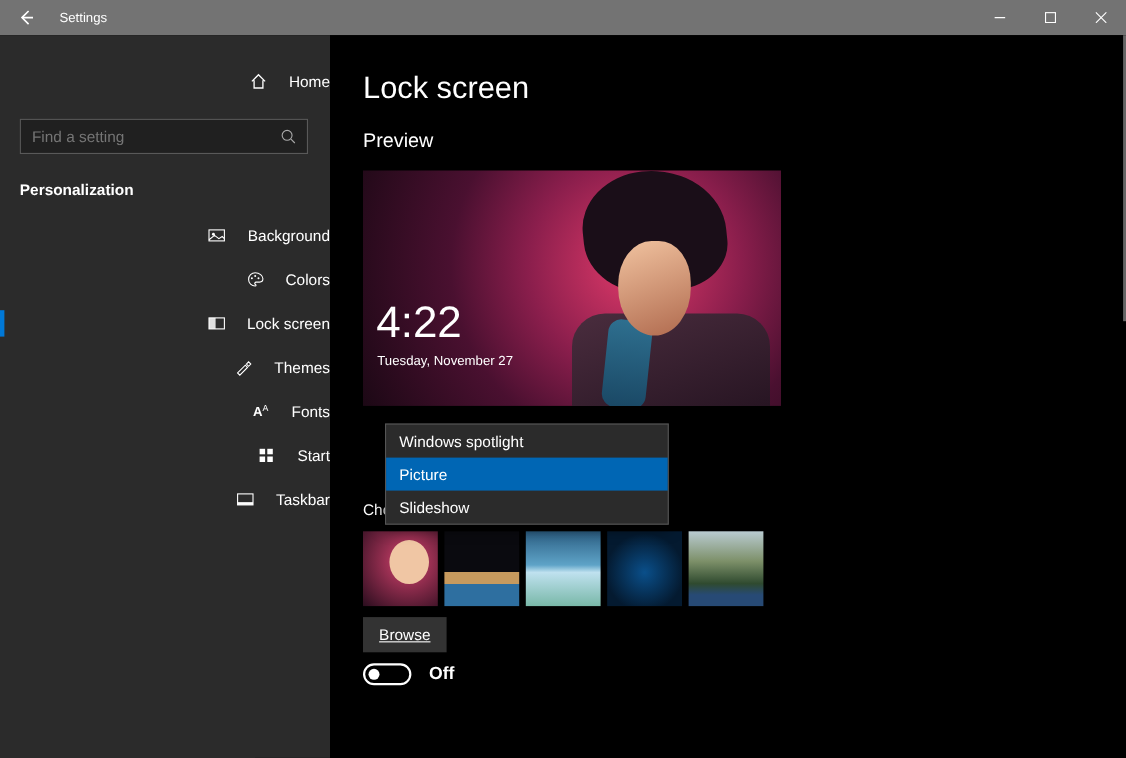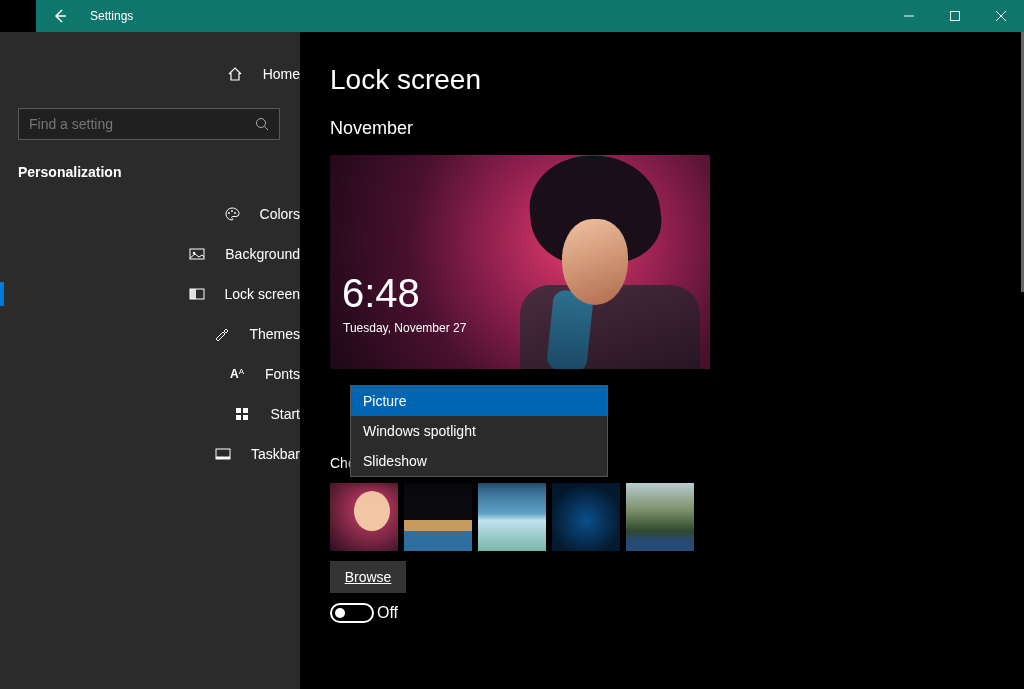--- a/index.html
+++ b/index.html
@@ -1,17 +1,17 @@
 <!DOCTYPE html>
 <html><head>
 <meta charset="utf-8">
 <style>
 * { margin:0; padding:0; box-sizing:border-box; font-family:"Segoe UI",sans-serif; }
 body { width:1024px; height:689px; background:#000; color:#fff; overflow:hidden; position:relative; }
-.titlebar { height:32px; display:flex; align-items:center; background:#0f766e;margin-left:36px; }
+.titlebar { height:32px; display:flex; align-items:center; background:#737373; }
 .back-btn { width:48px; height:32px; display:flex; align-items:center; justify-content:center; }
 .title-text { font-size:12px; margin-left:6px; color:#fff; flex:1; }
 .win-controls { display:flex; }
 .win-btn { width:46px; height:32px; display:flex; align-items:center; justify-content:center; color:#fff; }
 .container { display:flex; height:657px; }
 .sidebar { width:300px; background:#2b2b2b; padding-top:22px; }
 .side-item { height:40px; display:flex; align-items:center; padding-left:18px; font-size:14px; color:#fff; cursor:pointer; position:relative;justify-content:flex-end; }
 .side-item .icon { width:20px; display:flex; justify-content:center; margin-right:18px; }
 .side-item.active::before { content:""; position:absolute; left:0; top:8px; bottom:8px; width:4px; background:#0078d7; }
 .search-wrap { margin:14px 18px 14px 18px; }
@@ -34,21 +34,21 @@
 .thumbs { display:flex; gap:6px; margin-top:12px; }
 .thumb { width:68px; height:68px; }
 .t1 { background:radial-gradient(circle at 60% 40%,#d6426e,#2a0d1e); position:relative; }
 .t1::after{content:"";position:absolute;right:8px;top:8px;width:36px;height:40px;background:#f0c6a4;border-radius:50%;}
 .t2 { background:linear-gradient(180deg,#0a0a0f 55%,#c79a5e 55%,#c79a5e 70%,#2e6fa0 70%); }
 .t3 { background:linear-gradient(180deg,#2c5f84 0%,#5ea3c7 45%,#bfe1ef 55%,#79b8a8 100%); }
 .t4 { background:radial-gradient(circle at 50% 55%,#0a4f8a 0%,#041a30 70%); }
 .t5 { background:linear-gradient(180deg,#b9cbd1 0%,#7d9069 40%,#2f4a2f 70%,#274a75 85%); }
 .browse-btn { margin-top:10px; width:76px; height:32px; background:#333; border:none; color:#fff; font-size:14px; text-align:center; line-height:32px;text-decoration:underline; }
 .fun-text { font-size:14px; margin-top:26px; max-width:440px; line-height:1.4; }
-.toggle-row { display:flex; align-items:center; gap:3px; margin-top:10px; }
+.toggle-row { display:flex; align-items:center; gap:16px; margin-top:10px;font-weight:bold; }
 .toggle { width:44px; height:20px; border:2px solid #fff; border-radius:10px; position:relative; }
 .toggle-knob { width:10px; height:10px; background:#fff; border-radius:50%; position:absolute; left:3px; top:3px; }
 
 .dropdown { position:absolute; left:350px; top:385px; width:258px; background:#2b2b2b; border:1px solid #555; box-shadow:0 4px 12px rgba(0,0,0,0.6); z-index:10; }
 .dd-item { height:30px; display:flex; align-items:center; padding-left:12px; font-size:14px; cursor:pointer; }
 .dd-item.selected { background:#0066b4; }
 .scroll-ind { position:absolute; right:0; top:32px; width:3px; height:260px; background:#666; }
 </style>
 </head>
 <body>
@@ -98,38 +98,38 @@
             <circle cx="6" cy="6" r="4.5" stroke="#aaa" fill="none"></circle>
             <line x1="9.5" y1="9.5" x2="13" y2="13" stroke="#aaa"></line>
           </svg>
       </div>
     </div>
     <div class="cat-header">Personalization</div>
 
     <div class="side-item">
       <span class="icon">
           <svg width="16" height="16" viewBox="0 0 16 16">
+            <rect x="1" y="3" width="14" height="10" stroke="#fff" fill="none"></rect>
+            <circle cx="5" cy="7" r="1.3" fill="#fff"></circle>
+            <path d="M1 12 L6 8 L10 11 L13 9 L15 11" stroke="#fff" fill="none"></path>
+          </svg>
+        </span>
+      <span>Background</span>
+    </div>
+    <div class="side-item">
+      <span class="icon">
+          <svg width="16" height="16" viewBox="0 0 16 16">
             <path d="M8 2a6 6 0 1 0 0 12c1 0 1-1 0-1.6-.8-.5-.3-1.9.8-1.9H12a3 3 0 0 0 3-3C15 4.6 11.9 2 8 2Z" stroke="#fff" fill="none"></path>
             <circle cx="5" cy="7" r="0.9" fill="#fff"></circle>
             <circle cx="8" cy="5" r="0.9" fill="#fff"></circle>
             <circle cx="11" cy="7" r="0.9" fill="#fff"></circle>
           </svg>
         </span>
       <span>Colors</span>
     </div>
-    <div class="side-item">
-      <span class="icon">
-          <svg width="16" height="16" viewBox="0 0 16 16">
-            <rect x="1" y="3" width="14" height="10" stroke="#fff" fill="none"></rect>
-            <circle cx="5" cy="7" r="1.3" fill="#fff"></circle>
-            <path d="M1 12 L6 8 L10 11 L13 9 L15 11" stroke="#fff" fill="none"></path>
-          </svg>
-        </span>
-      <span>Background</span>
-    </div>
     <div class="side-item active">
       <span class="icon">
           <svg width="16" height="16" viewBox="0 0 16 16">
             <rect x="1" y="3" width="14" height="10" stroke="#fff" fill="none"></rect>
             <rect x="1" y="3" width="6" height="10" fill="#fff" opacity="0.85"></rect>
           </svg>
         </span>
       <span>Lock screen</span>
     </div>
     <div class="side-item">
@@ -164,30 +164,30 @@
             <rect x="1" y="3" width="14" height="10" stroke="#fff" fill="none"></rect>
             <rect x="1" y="10.5" width="14" height="2.5" fill="#fff"></rect>
           </svg>
         </span>
       <span>Taskbar</span>
     </div>
   </div>
 
   <div class="main">
     <h1>Lock screen</h1>
-    <h2>November</h2>
+    <h2>Preview</h2>
 
     <div class="preview">
       <div class="figure">
         <div class="coat"></div>
           <div class="scarf"></div>
           <div class="hair"></div>
           <div class="face"></div>
       </div>
-      <div class="prev-time">6:48</div>
+      <div class="prev-time">4:22</div>
       <div class="prev-date">Tuesday, November 27</div>
     </div>
 
     <div class="section-label">Choose your picture</div>
 
     <div class="thumbs">
       <div class="thumb t1"></div>
       <div class="thumb t2"></div>
       <div class="thumb t3"></div>
       <div class="thumb t4"></div>
@@ -199,18 +199,18 @@
     <div class="toggle-row">
       <div class="toggle">
           <div class="toggle-knob"></div>
         </div>
       <span>Off</span>
     </div>
   </div>
 </div>
 
 <div class="dropdown">
+  <div class="dd-item">Windows spotlight</div>
   <div class="dd-item selected">Picture</div>
-  <div class="dd-item">Windows spotlight</div>
   <div class="dd-item">Slideshow</div>
 </div>
 
 <div class="scroll-ind"></div>
 
 </body></html>

